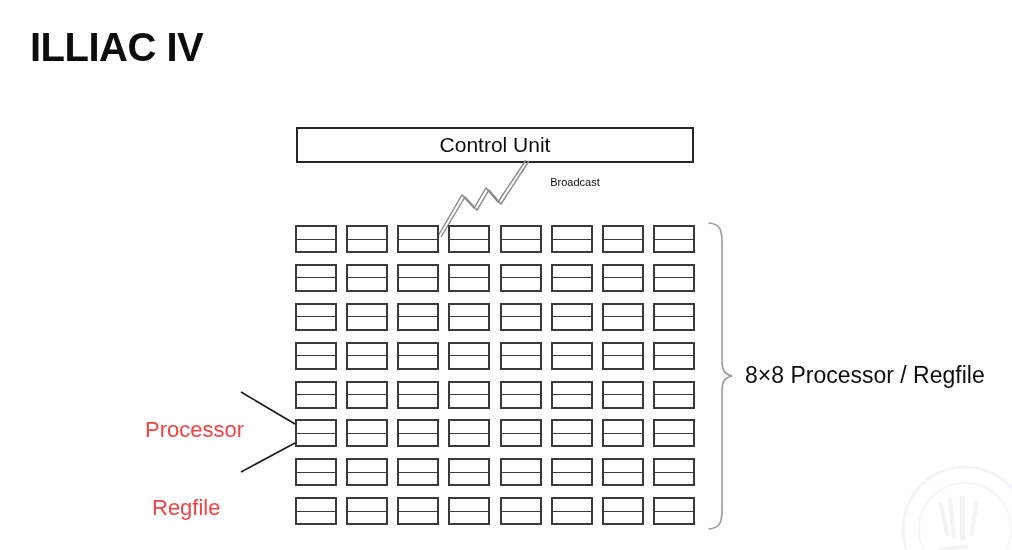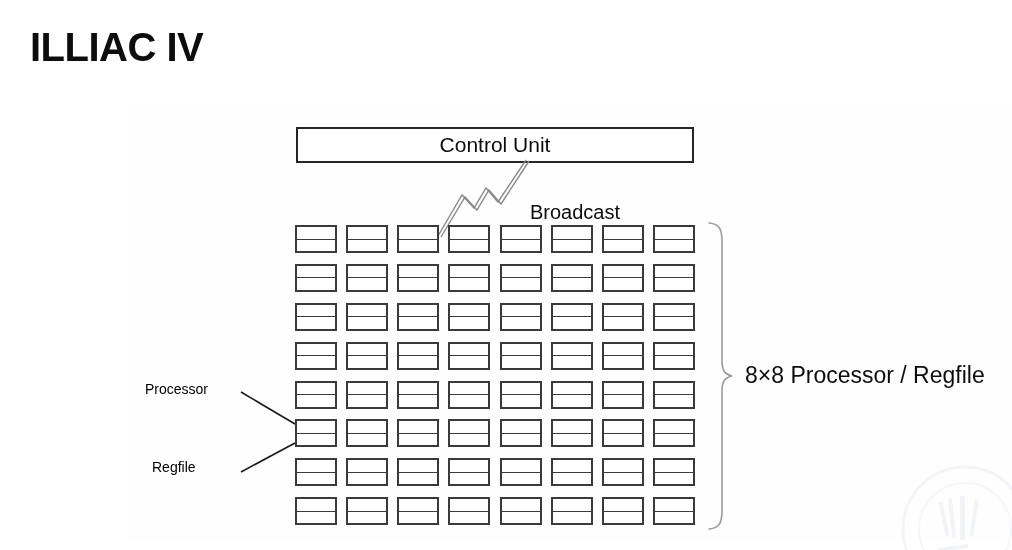--- a/index.html
+++ b/index.html
@@ -63,24 +63,23 @@
     top: 158px;
     width: 110px;
     height: 80px;
   }
   .broadcast-label {
     position: absolute;
     left: 510px;
     top: 172px;
     width: 130px;
     text-align: center;
-    font-size: 20px;
+    font-size: 11px;
     line-height: 20px;
     color: #0d0d0d;
-    margin-top: 30px;
   }
   
   #grid {
     position: absolute;
     left: 295px;
     top: 225px;
     width: 400px;
     height: 300px;
   }
   .grid-row {
@@ -102,23 +101,24 @@
   .pe-proc {
     flex: 1 1 50%;
     border-bottom: 1.6px solid #3a3a3a;
   }
   .pe-mem {
     flex: 1 1 50%;
   }
   
   .callout-label {
     position: absolute;
-    font-size: 14px;
-    color: #000000;
+    font-size: 22px;
+    color: #ef4444;
     white-space: nowrap;
+    margin-top: 36px;
   }
   .label-processor { left: 145px; top: 381px; }
   .label-memory    { left: 152px; top: 459px; }
   .leader-lines {
     position: absolute;
     left: 235px;
     top: 380px;
     width: 70px;
     height: 105px;
   }

